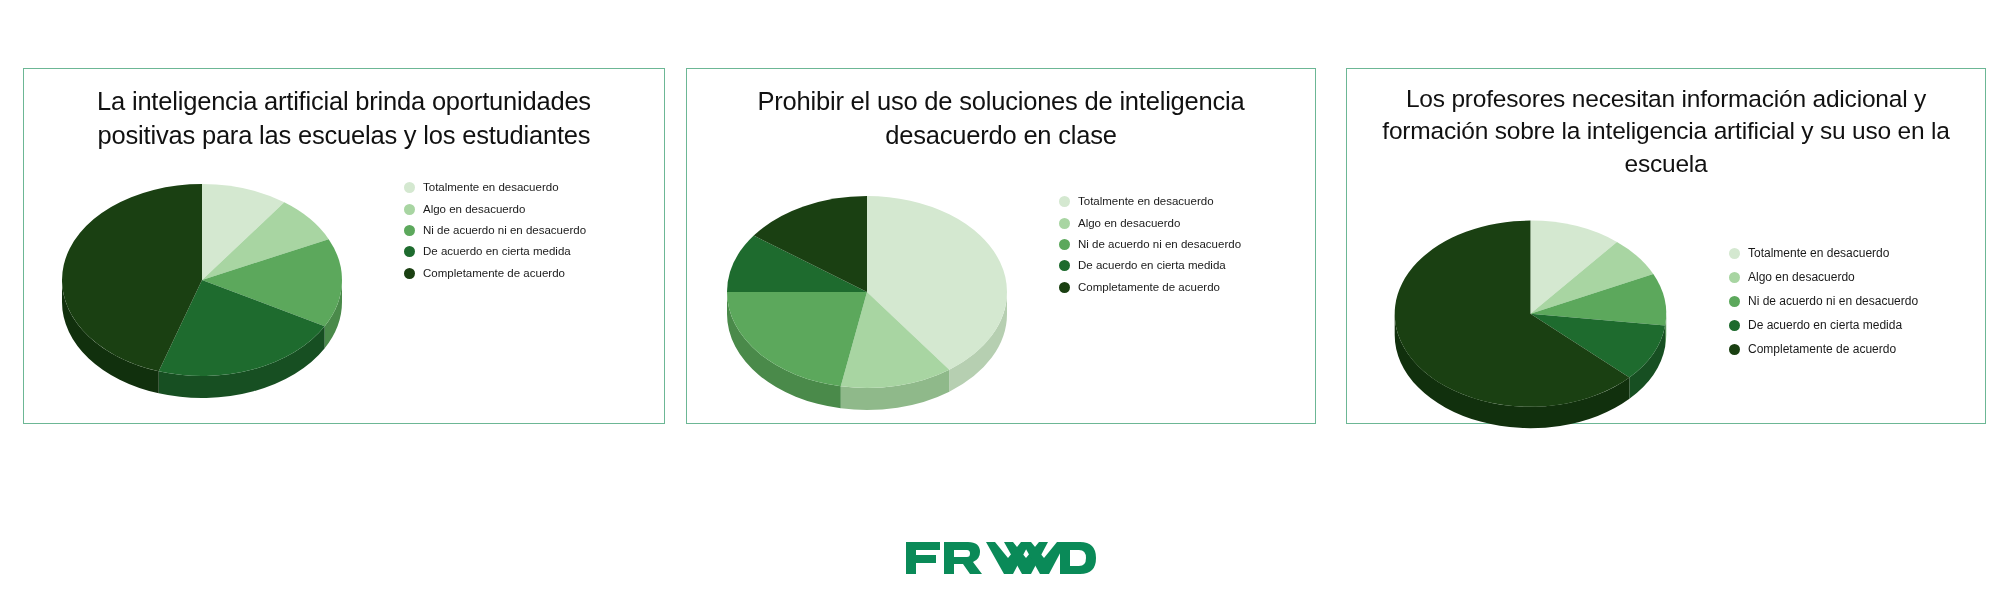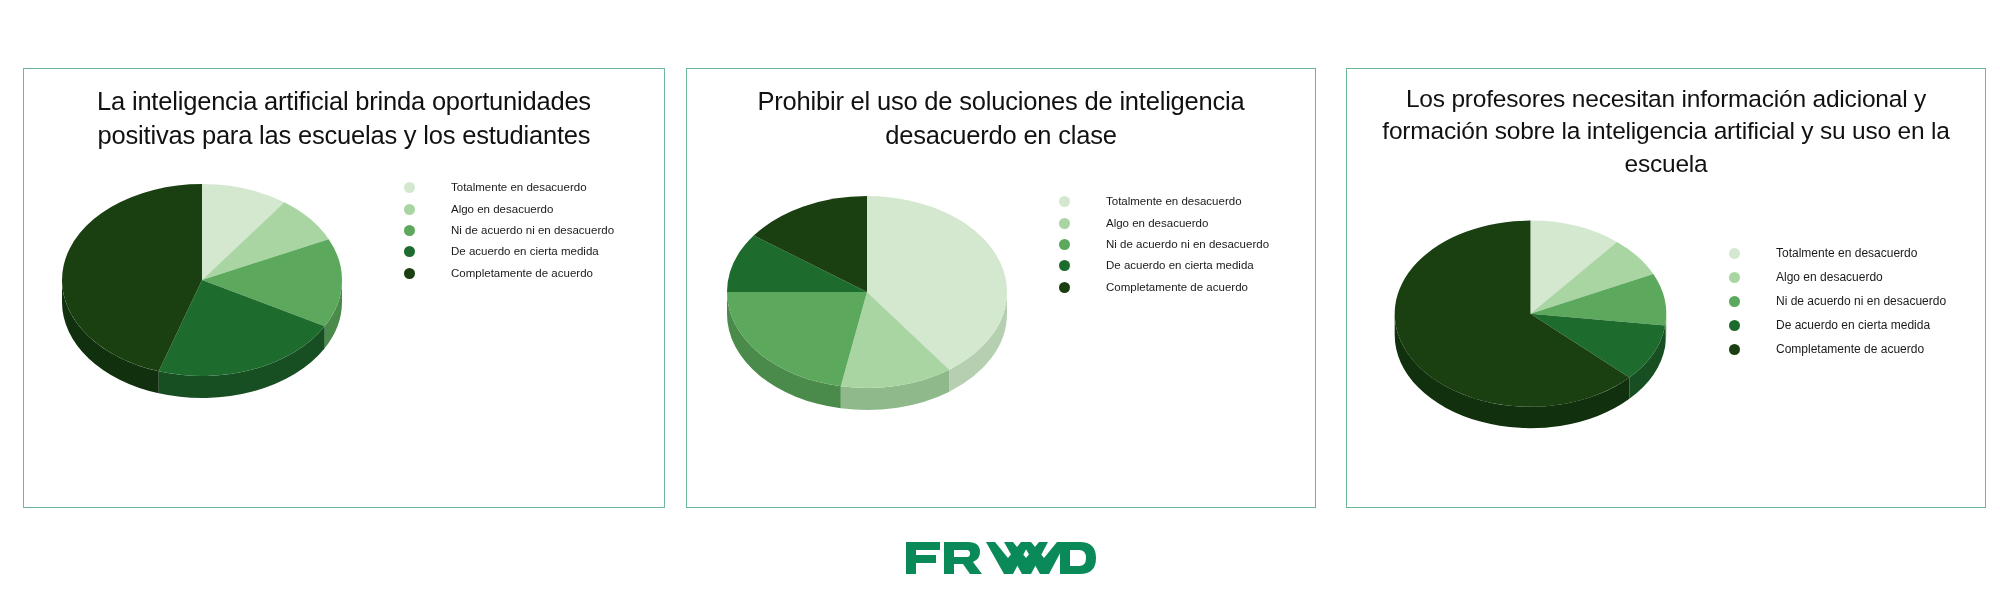--- a/index.html
+++ b/index.html
@@ -10,21 +10,21 @@
     font-family: "Liberation Sans", sans-serif;
     overflow: hidden;
   }
   .page { position: relative; width: 2000px; height: 600px; background:#ffffff; }
 
   .cards { position:absolute; left:0; top:0; width:2000px; height:600px; }
 
   .card {
     position: absolute;
     top: 68px;
-    height: 440px;
+    height: 356px;
     background: #ffffff;
     border: 1.6px solid #6cb795;
   }
   #card-1 { left: 23px;   width: 642px; }
   #card-2 { left: 686px;  width: 630px; }
   #card-3 { left: 1346px; width: 640px; }
 
   .card-title {
     text-align: center;
     font-size: 25.5px;
@@ -68,21 +68,20 @@
     width: 11px; height: 11px;
     border-radius: 50%;
     margin-top: 2px;
     margin-right: 8px;
   }
   .legend-label {
     font-size: 11.5px;
     line-height: 1.25;
     color: #1a1a1a;
     font-family: "Liberation Sans", sans-serif;
-    margin-left: 28px;
   }
   #legend-3 .legend-label { font-size: 12px; }
 
   
   .logo {
     position: absolute;
     left: 0; right: 0;
     top: 534px;
     height: 46px;
     display: flex;

